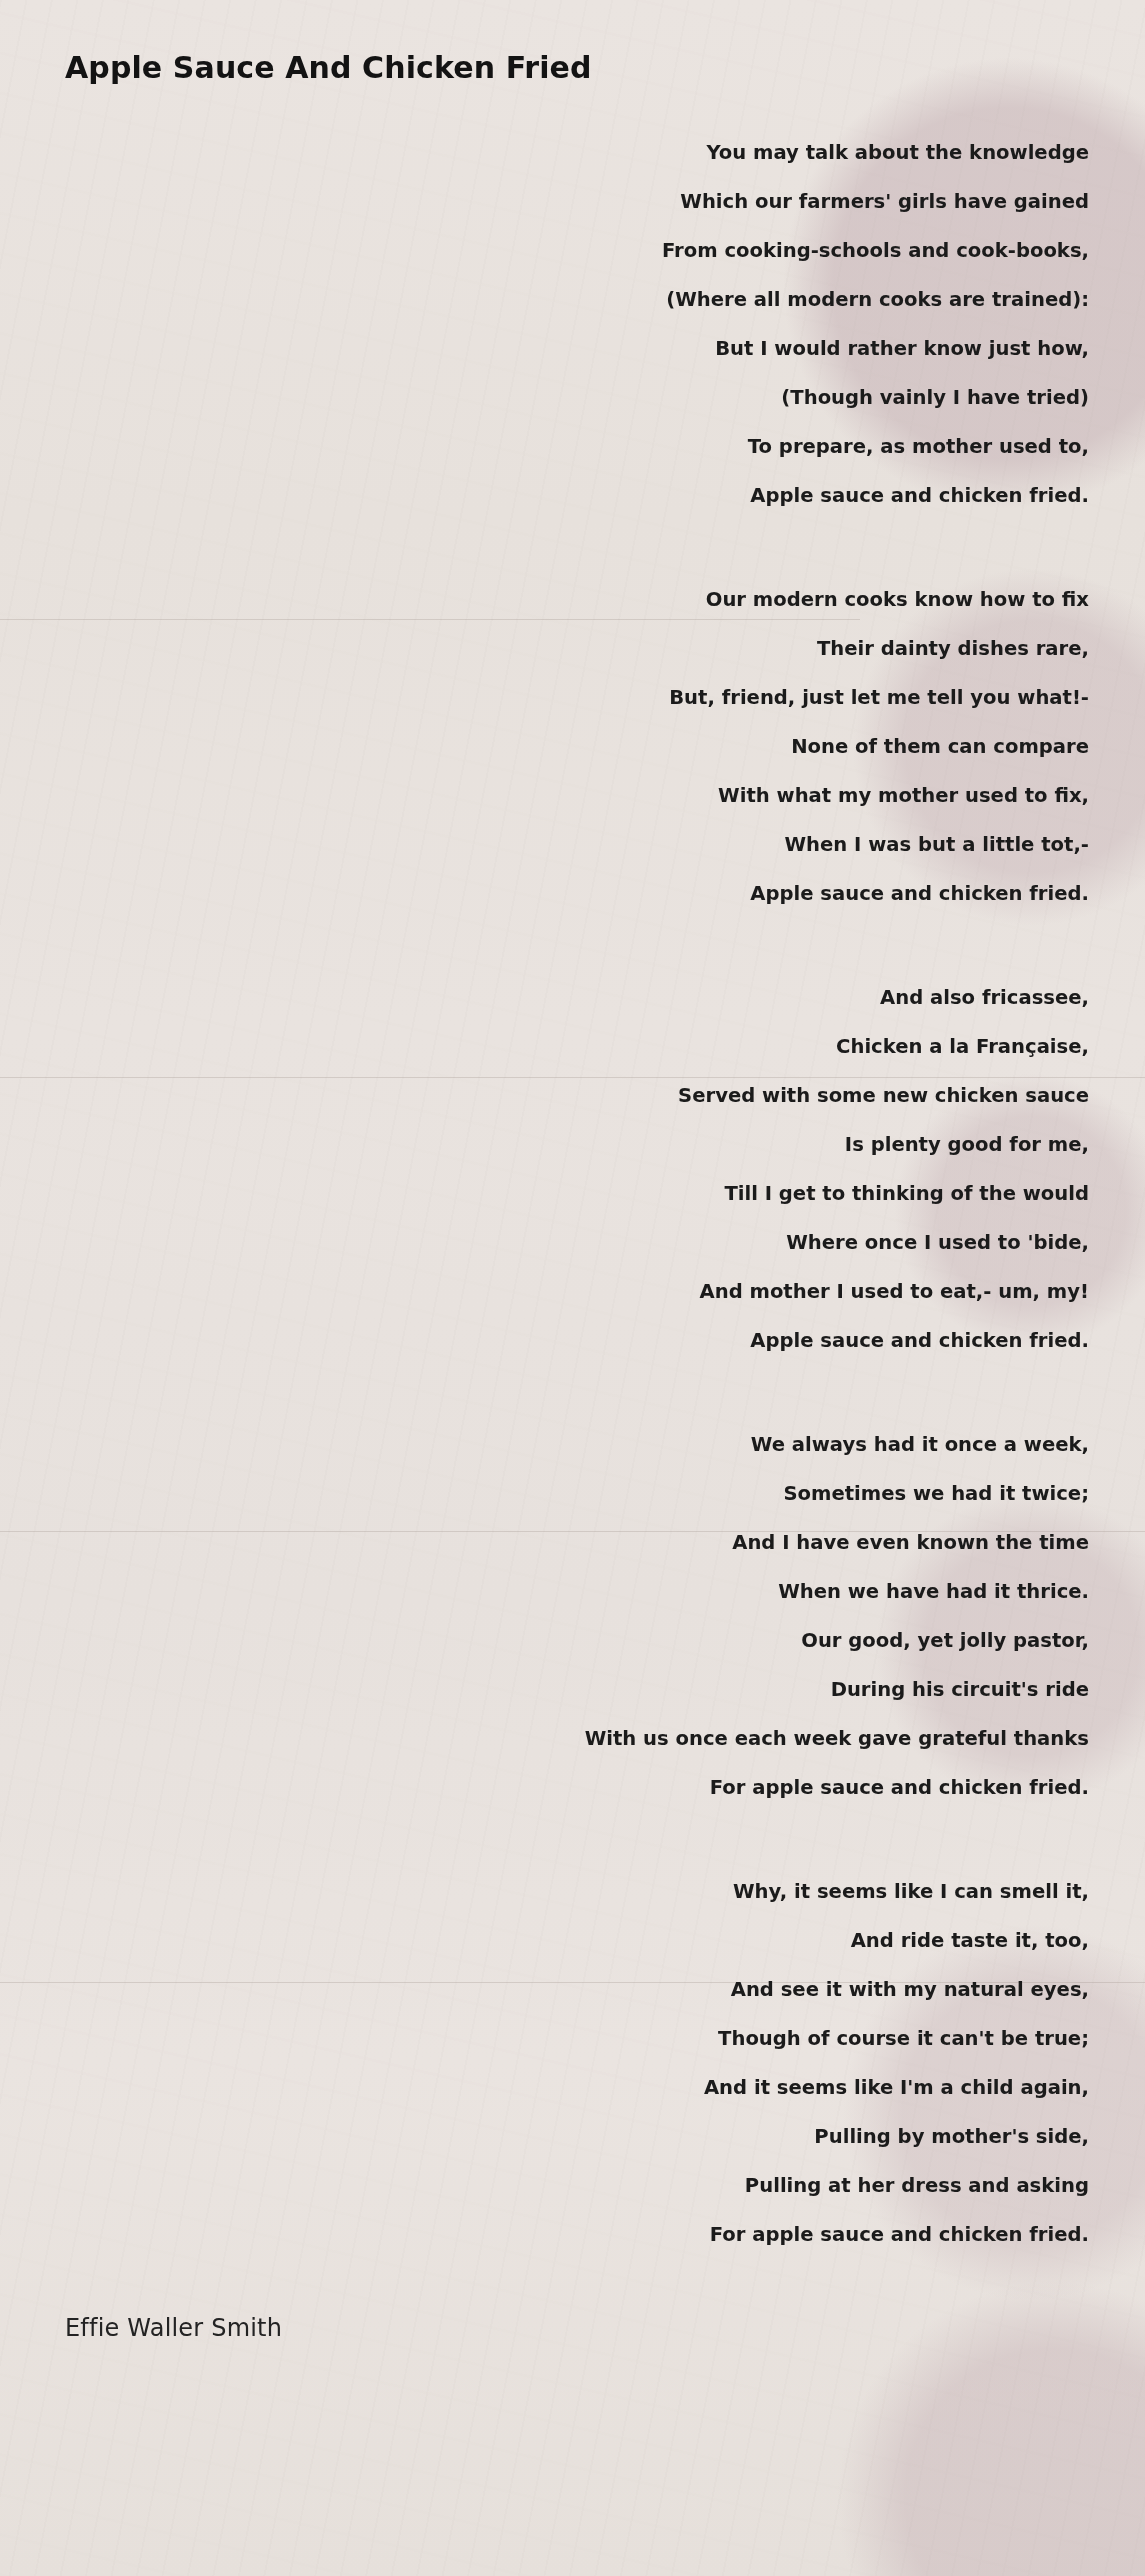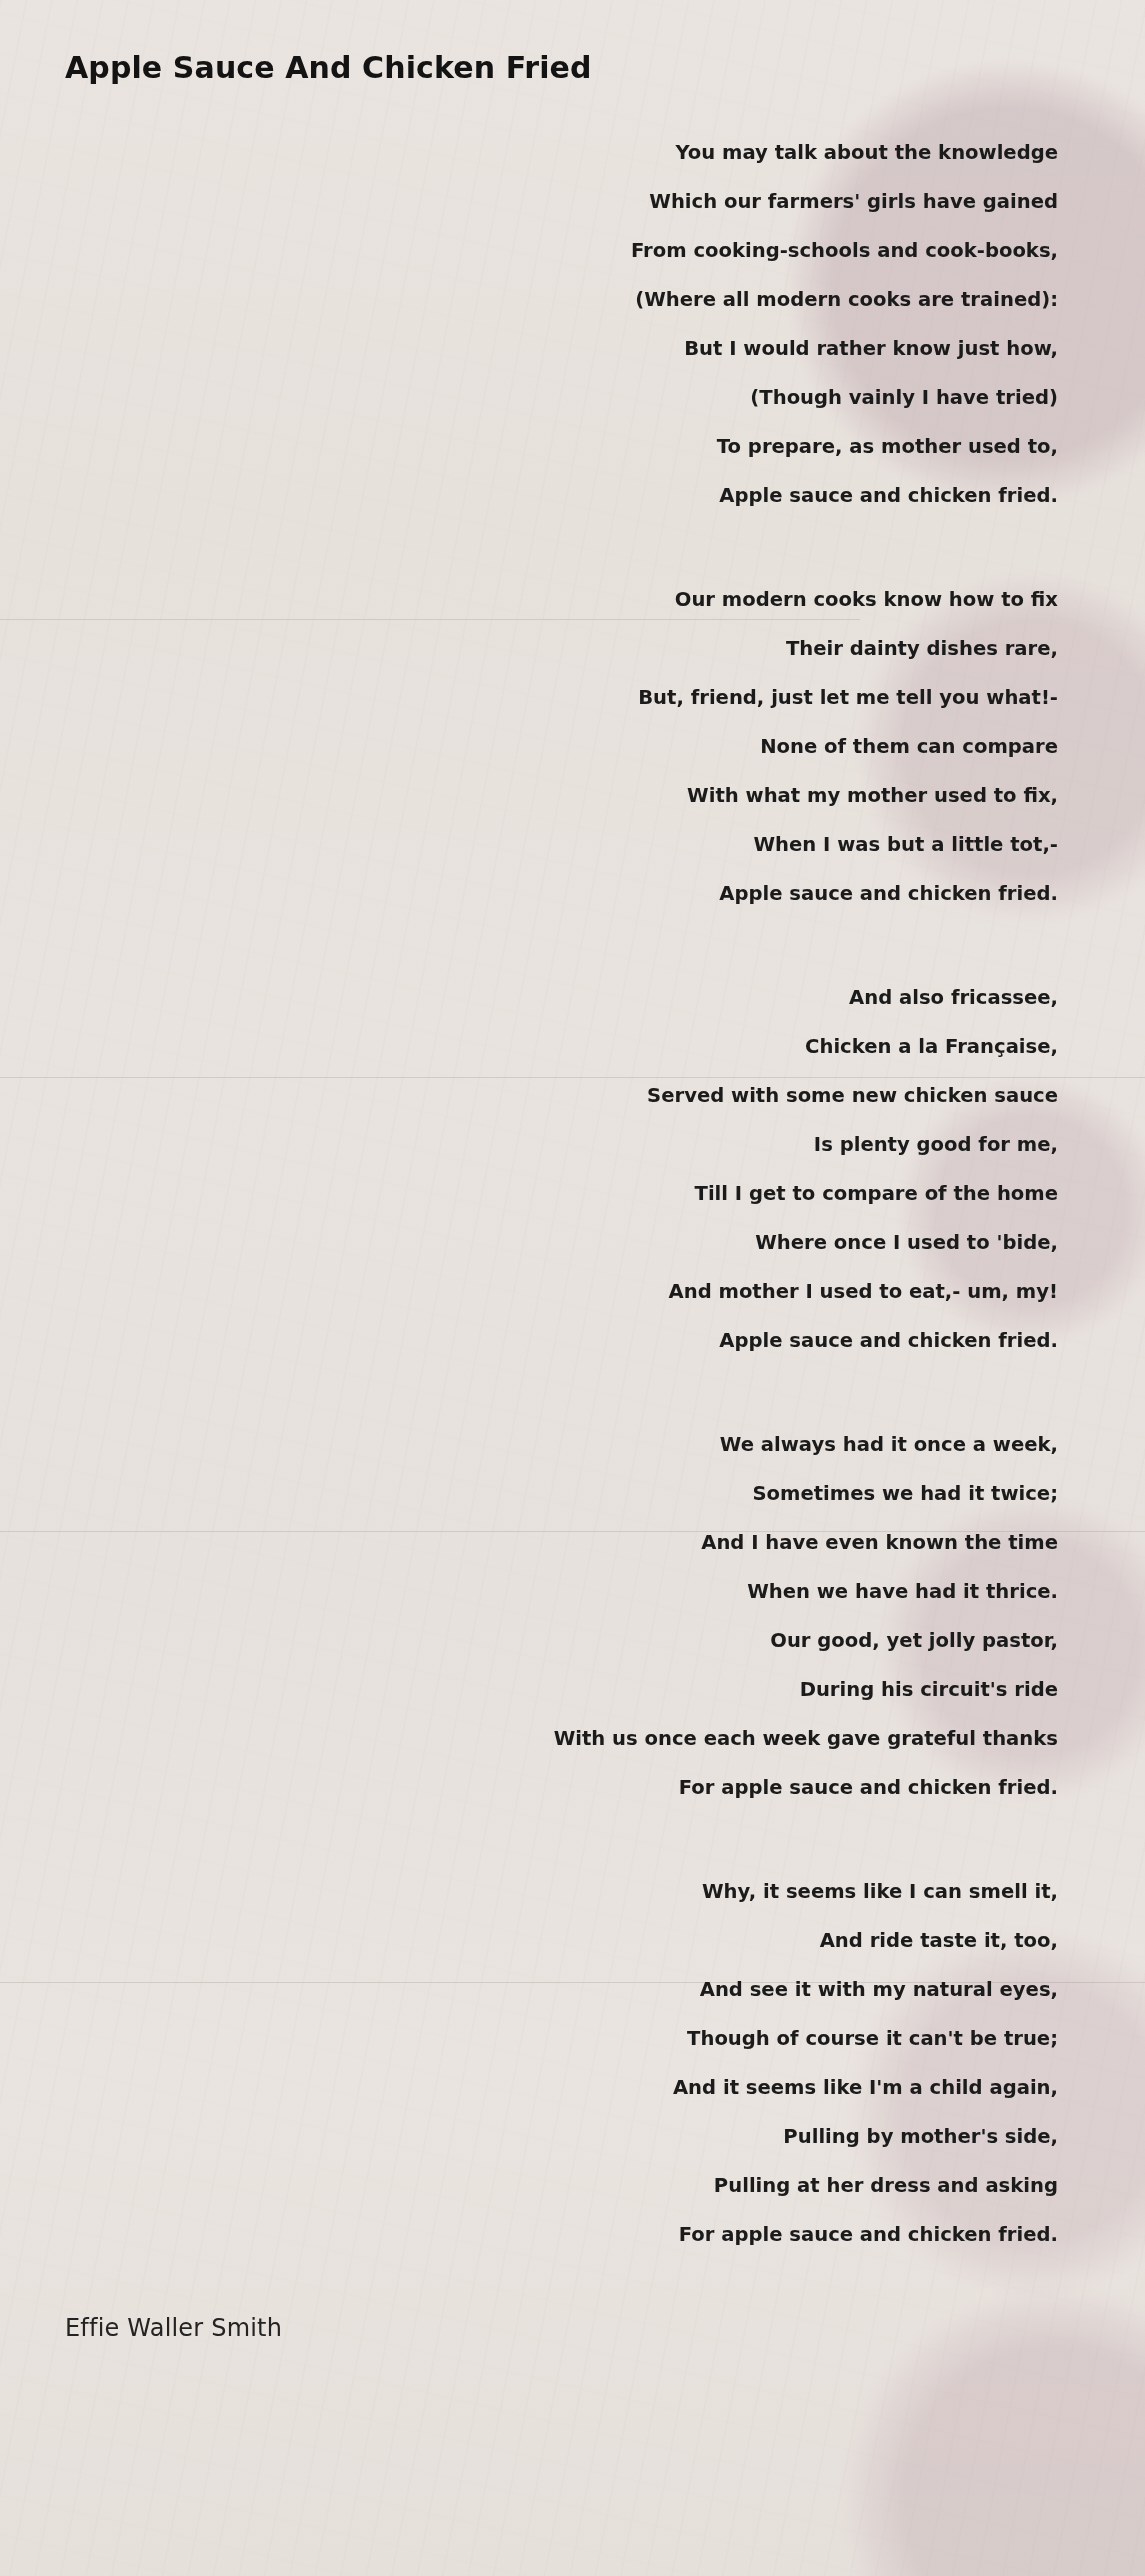--- a/index.html
+++ b/index.html
@@ -51,21 +51,21 @@
     pointer-events: none;
     opacity: 0.30;
     background:
       repeating-linear-gradient(101deg, rgba(190,180,175,0.18) 0 1.9px, rgba(190,180,175,0) 1.9px 25px),
       repeating-linear-gradient(13deg, rgba(200,190,186,0.12) 0 2.9px, rgba(200,190,186,0) 2.9px 39px);
   }
 
   .content {
     position: relative;
     z-index: 3;
-    padding: 50px 88px 0 65px;
+    padding: 50px 57px 0 65px;
   }
 
   .poem-title {
     font-size: 30px;
     font-weight: bold;
     color: #131313;
     letter-spacing: 0.1px;
     margin: 0 0 42px 0;
     line-height: 1.2;
   }
@@ -123,21 +123,21 @@
       <div class="line">With what my mother used to fix,</div>
       <div class="line">When I was but a little tot,-</div>
       <div class="line">Apple sauce and chicken fried.</div>
     </div>
 
     <div class="stanza">
       <div class="line">And also fricassee,</div>
       <div class="line">Chicken a la Française,</div>
       <div class="line">Served with some new chicken sauce</div>
       <div class="line">Is plenty good for me,</div>
-      <div class="line">Till I get to compare of the home</div>
+      <div class="line">Till I get to thinking of the would</div>
       <div class="line">Where once I used to 'bide,</div>
       <div class="line">And mother I used to eat,- um, my!</div>
       <div class="line">Apple sauce and chicken fried.</div>
     </div>
 
     <div class="stanza">
       <div class="line">We always had it once a week,</div>
       <div class="line">Sometimes we had it twice;</div>
       <div class="line">And I have even known the time</div>
       <div class="line">When we have had it thrice.</div>

